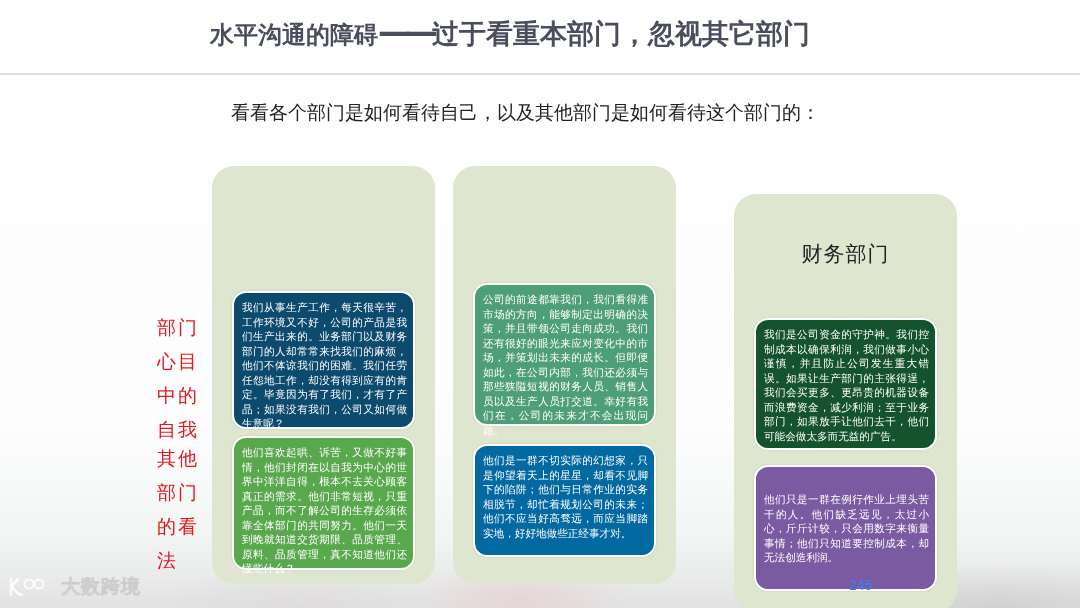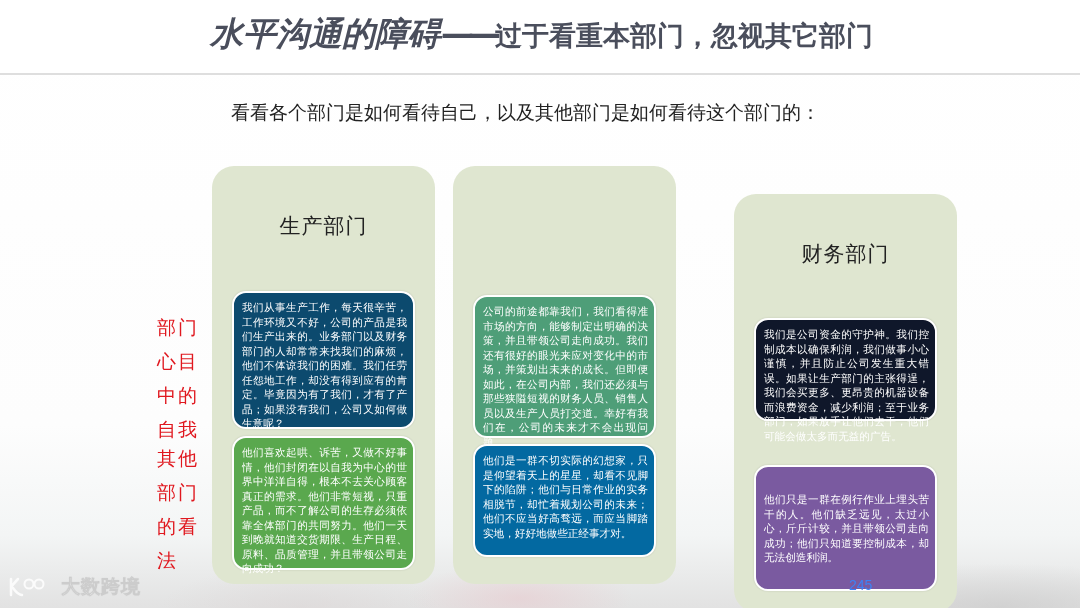--- a/index.html
+++ b/index.html
@@ -18,21 +18,21 @@
     }
     .title-bar {
       position: absolute; left: 0; top: 0; width: 1080px; height: 75px;
       background: #ffffff;
       border-bottom: 2px solid #dedede;
     }
     .title {
       position: absolute; left: 210px; top: 12px;
       white-space: nowrap; color: #4a4e5c; font-weight: bold;
     }
-    .title .main { font-size: 33px; letter-spacing: 0px; font-style: italic; }
+    .title .main { font-size: 24px; letter-spacing: 0px; }
     .title .dash { font-size: 33px; letter-spacing: -6px; }
     .title .sub { font-size: 27px; }
     .subtitle {
       position: absolute; left: 231px; top: 100px;
       font-size: 19px; color: #222222; white-space: nowrap;
     }
     .side-label {
       position: absolute; left: 157px; width: 42px;
       color: #e0181f; font-size: 19px; line-height: 34px;
       letter-spacing: 2px;
@@ -82,35 +82,34 @@
     <span class="main">水平沟通的障碍</span><span class="dash">——</span><span class="sub">过于看重本部门，忽视其它部门</span>
   </div>
 </div>
 
 <div class="subtitle">看看各个部门是如何看待自己，以及其他部门是如何看待这个部门的：</div>
 
 <div class="side-label self">部门心目中的自我</div>
 <div class="side-label others">其他部门的看法</div>
 
 <div class="panel p1">
-  <div class="panel-title">生产部门</div>
   <div class="box" style="top:125px; height:138px; background:#0c4a6e;">我们从事生产工作，每天很辛苦，工作环境又不好，公司的产品是我们生产出来的。业务部门以及财务部门的人却常常来找我们的麻烦，他们不体谅我们的困难。我们任劳任怨地工作，却没有得到应有的肯定。毕竟因为有了我们，才有了产品；如果没有我们，公司又如何做生意呢？</div>
-  <div class="box" style="top:270px; height:134px; background:#5aa84e;">他们喜欢起哄、诉苦，又做不好事情，他们封闭在以自我为中心的世界中洋洋自得，根本不去关心顾客真正的需求。他们非常短视，只重产品，而不了解公司的生存必须依靠全体部门的共同努力。他们一天到晚就知道交货期限、生产日程、原料、品质管理，并且带领公司走向成功？</div>
+  <div class="box" style="top:270px; height:134px; background:#5aa84e;">他们喜欢起哄、诉苦，又做不好事情，他们封闭在以自我为中心的世界中洋洋自得，根本不去关心顾客真正的需求。他们非常短视，只重产品，而不了解公司的生存必须依靠全体部门的共同努力。他们一天到晚就知道交货期限、品质管理、原料、品质管理，真不知道他们还懂些什么？</div>
 </div>
 
 <div class="panel p2">
-  <div class="box" style="top:117px; height:143px; background:#4e9e78;margin-top:12px;">公司的前途都靠我们，我们看得准市场的方向，能够制定出明确的决策，并且带领公司走向成功。我们还有很好的眼光来应对变化中的市场，并策划出未来的成长。但即便如此，在公司内部，我们还必须与那些狭隘短视的财务人员、销售人员以及生产人员打交道。幸好有我们在，公司的未来才不会出现问题。</div>
+  <div class="box" style="top:117px; height:143px; background:#4e9e78;">公司的前途都靠我们，我们看得准市场的方向，能够制定出明确的决策，并且带领公司走向成功。我们还有很好的眼光来应对变化中的市场，并策划出未来的成长。但即便如此，在公司内部，我们还必须与那些狭隘短视的财务人员、销售人员以及生产人员打交道。幸好有我们在，公司的未来才不会出现问题。</div>
   <div class="box" style="top:278px; height:113px; background:#0369a1;">他们是一群不切实际的幻想家，只是仰望着天上的星星，却看不见脚下的陷阱；他们与日常作业的实务相脱节，却忙着规划公司的未来；他们不应当好高骛远，而应当脚踏实地，好好地做些正经事才对。</div>
 </div>
 
 <div class="panel p3">
   <div class="panel-title">财务部门</div>
-  <div class="box" style="top:124px; height:103px; background:#0f172a;">我们是公司资金的守护神。我们控制成本以确保利润，我们做事小心谨慎，并且防止公司发生重大错误。如果让生产部门的主张得逞，我们会买更多、更昂贵的机器设备而浪费资金，减少利润；至于业务部门，如果放手让他们去干，他们可能会做太多而无益的广告。</div>
+  <div class="box" style="top:124px; height:132px; background:#14532d;">我们是公司资金的守护神。我们控制成本以确保利润，我们做事小心谨慎，并且防止公司发生重大错误。如果让生产部门的主张得逞，我们会买更多、更昂贵的机器设备而浪费资金，减少利润；至于业务部门，如果放手让他们去干，他们可能会做太多而无益的广告。</div>
   <div class="box center-v" style="top:271px; height:126px; background:#7a5aa0;">
-      <span>他们只是一群在例行作业上埋头苦干的人。他们缺乏远见，太过小心，斤斤计较，并且带领公司走向成功；他们只知道要控制成本，却无法创造利润。</span>
+      <span>他们只是一群在例行作业上埋头苦干的人。他们缺乏远见，太过小心，斤斤计较，只会用数字来衡量事情；他们只知道要控制成本，却无法创造利润。</span>
     </div>
 </div>
 
 <div class="page-number">245</div>
 
 <div class="logo">
   <svg width="40" height="24" viewBox="0 0 40 24">
     <path d="M3 4 L3 20 M3 12 Q8 6 10 4 M5 13 Q10 20 14 20" stroke="#ffffff" stroke-width="2.5" fill="none" stroke-linecap="round"></path>
     <circle cx="21" cy="9" r="4.5" stroke="#ffffff" stroke-width="2" fill="none"></circle>
     <circle cx="31" cy="9" r="4.5" stroke="#ffffff" stroke-width="2" fill="none"></circle>

